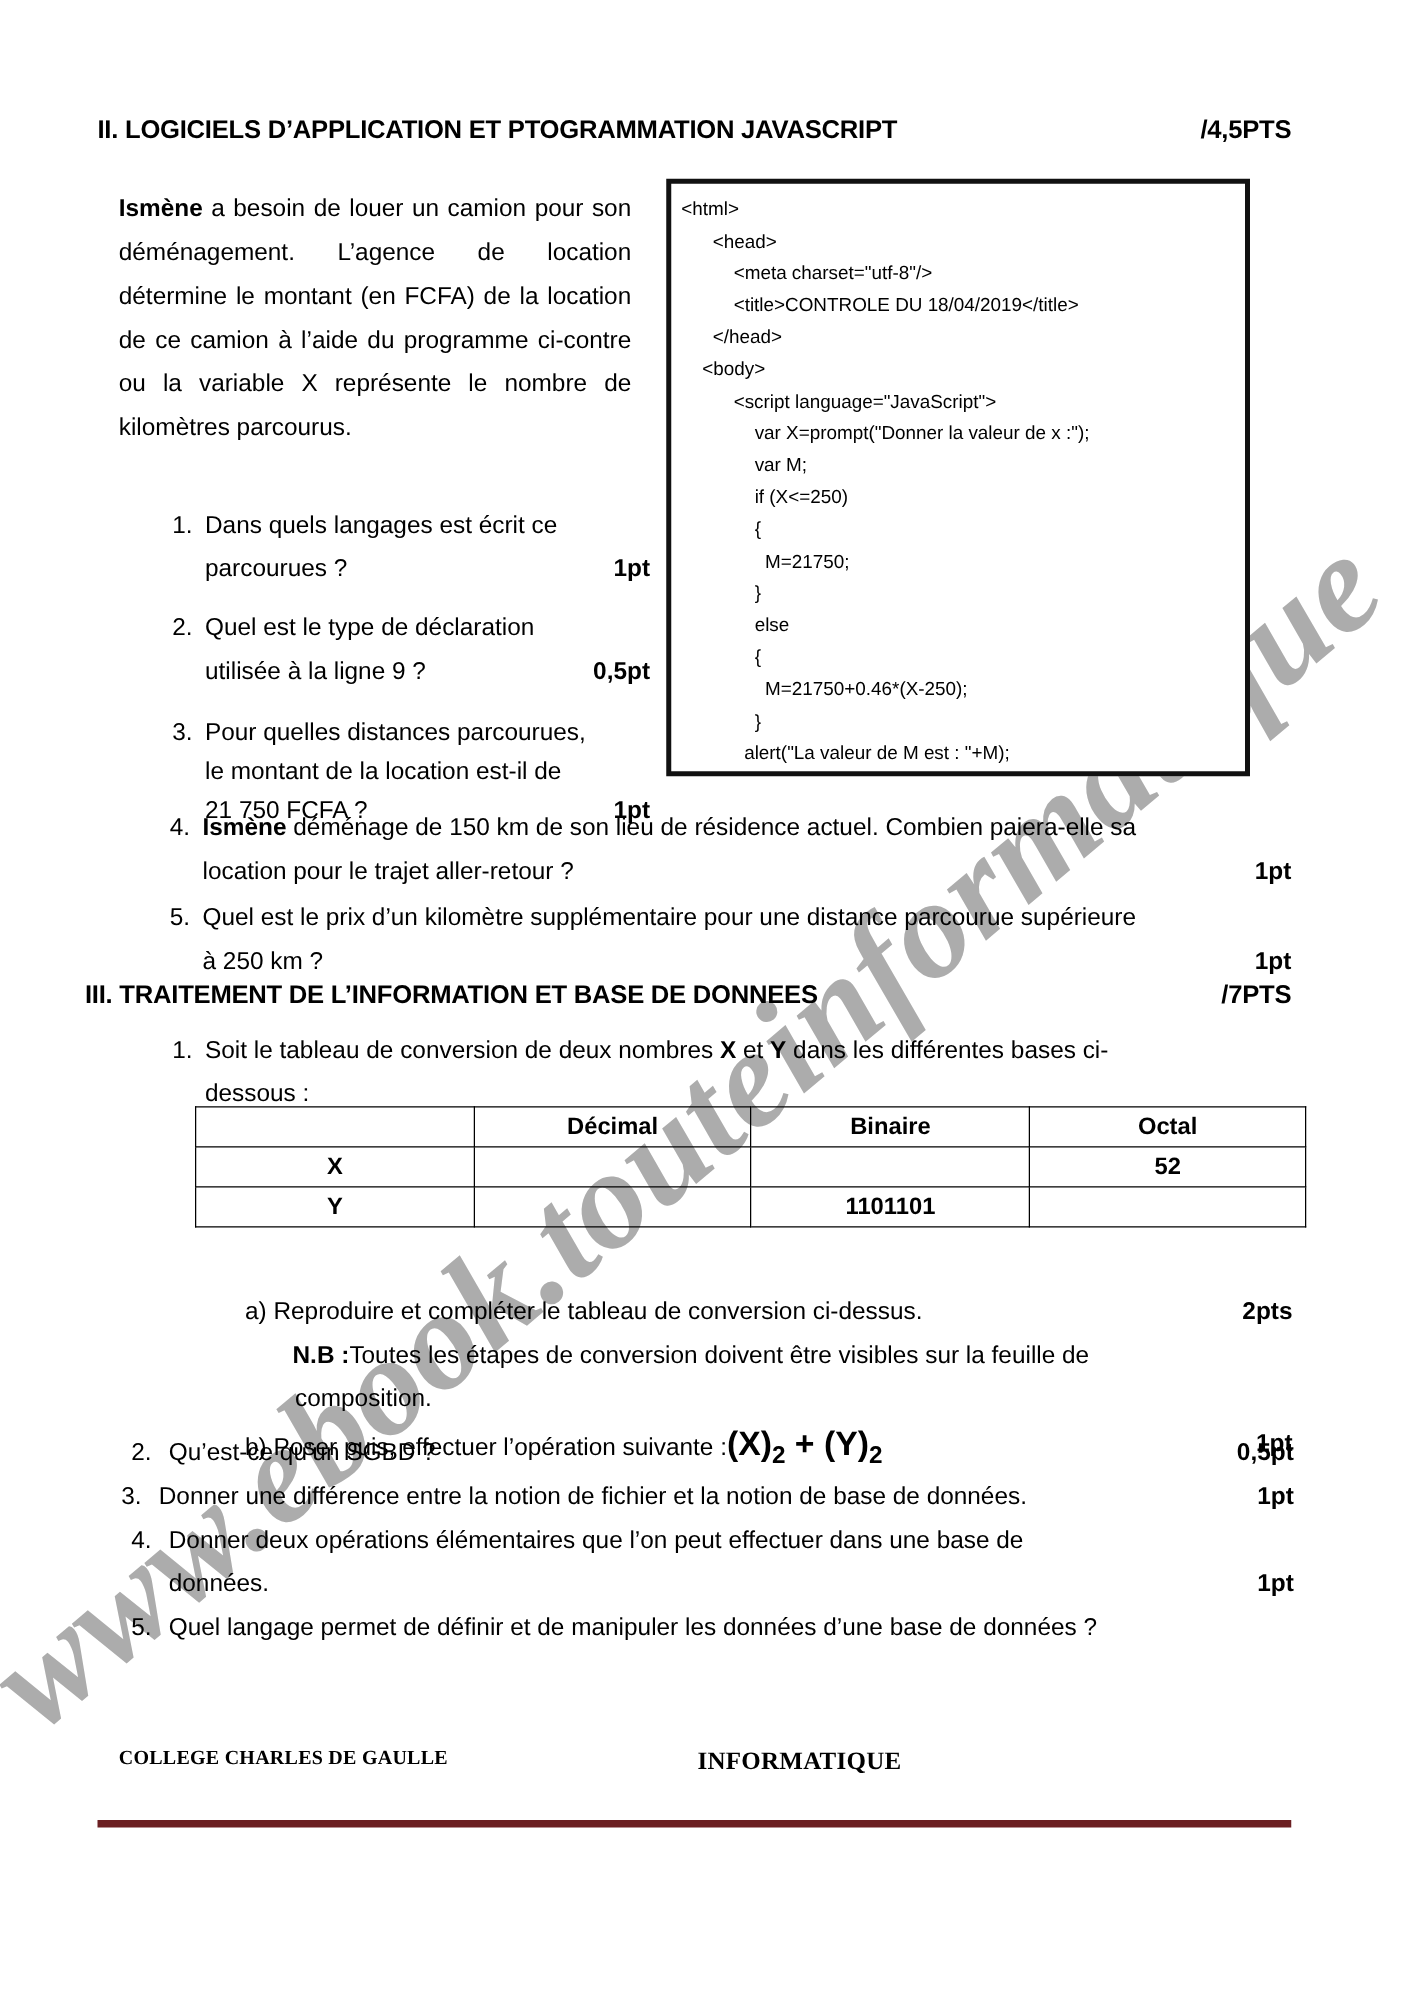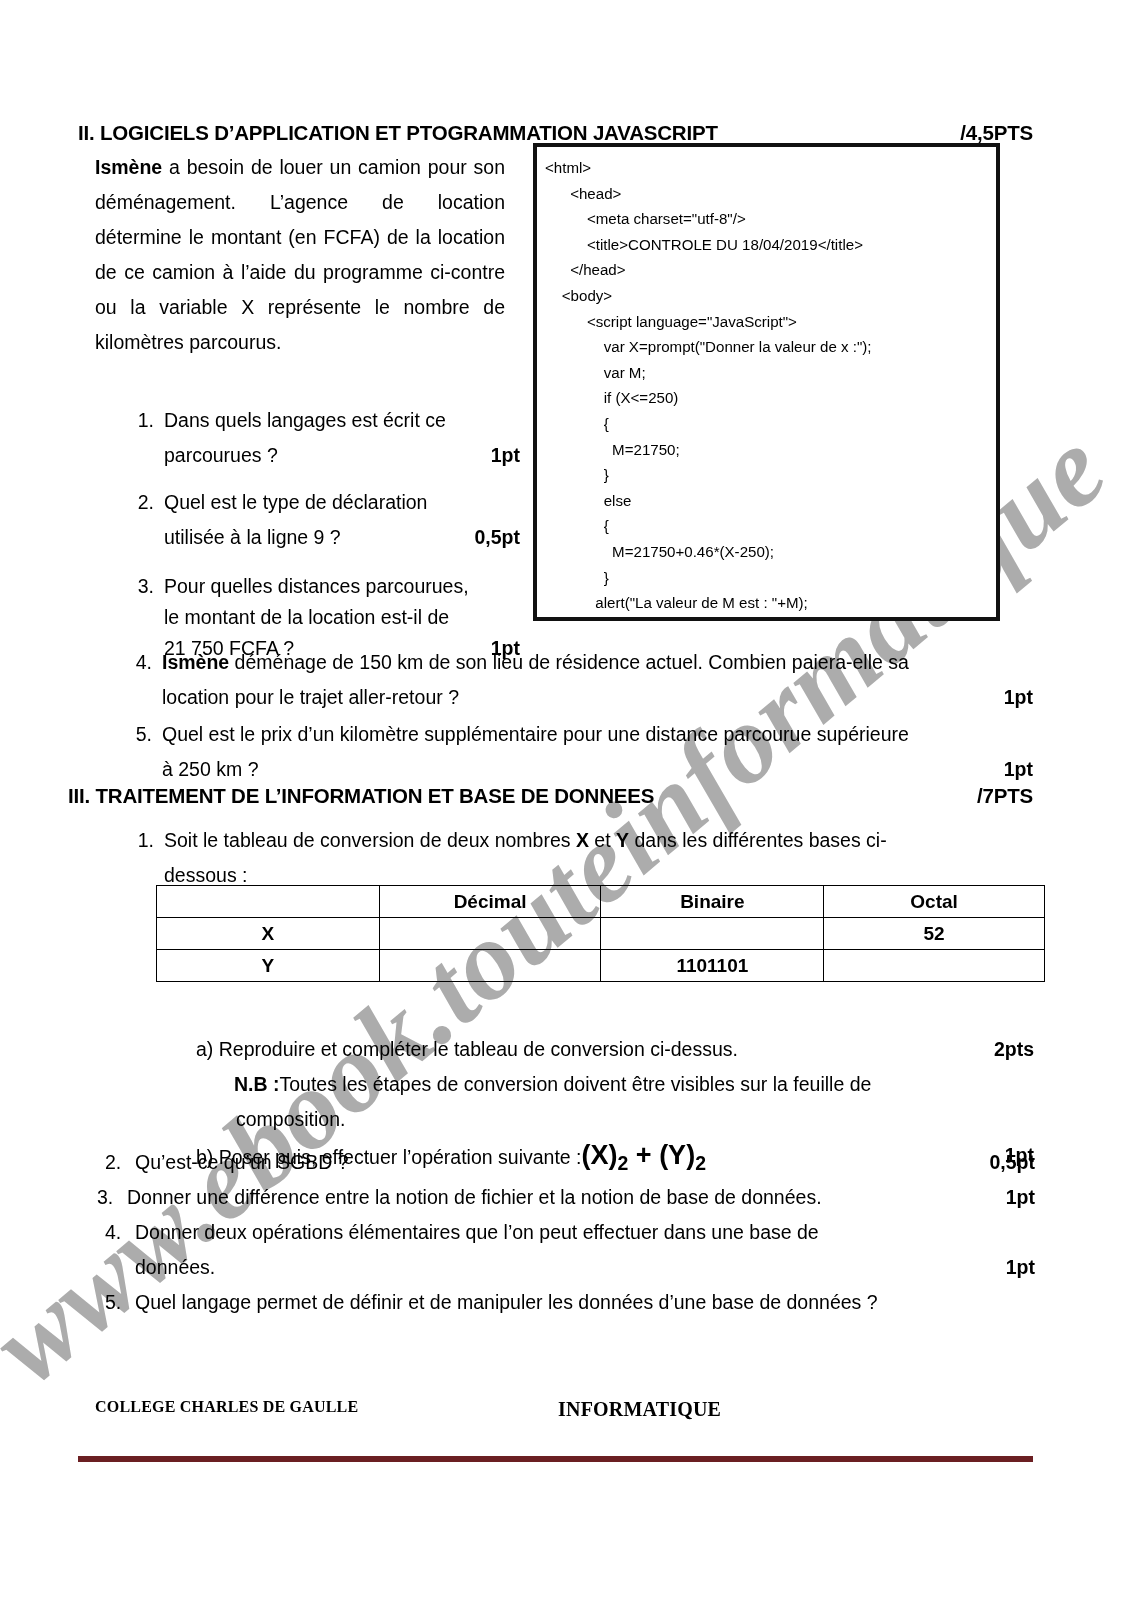--- a/index.html
+++ b/index.html
@@ -40,21 +40,21 @@
   .sec-head {
     display: flex;
     align-items: baseline;
     font-weight: bold;
     font-size: 20.5px;
     letter-spacing: -0.2px;
   }
   .sec-head .t { flex: 1; }
   .sec-head .pts { font-weight: bold; white-space: nowrap; }
 
-  #sec2head { position: absolute; left: 78px; top: 92px; width: 955px; margin-top: 29px; }
+  #sec2head { position: absolute; left: 78px; top: 92px; width: 955px; }
   #sec3head { position: absolute; left: 68px; top: 784px; width: 965px; }
 
   
   #intro {
     position: absolute;
     left: 95px; top: 150px;
     width: 410px;
     font-size: 19.5px;
     line-height: 35px;
     text-align: justify;

